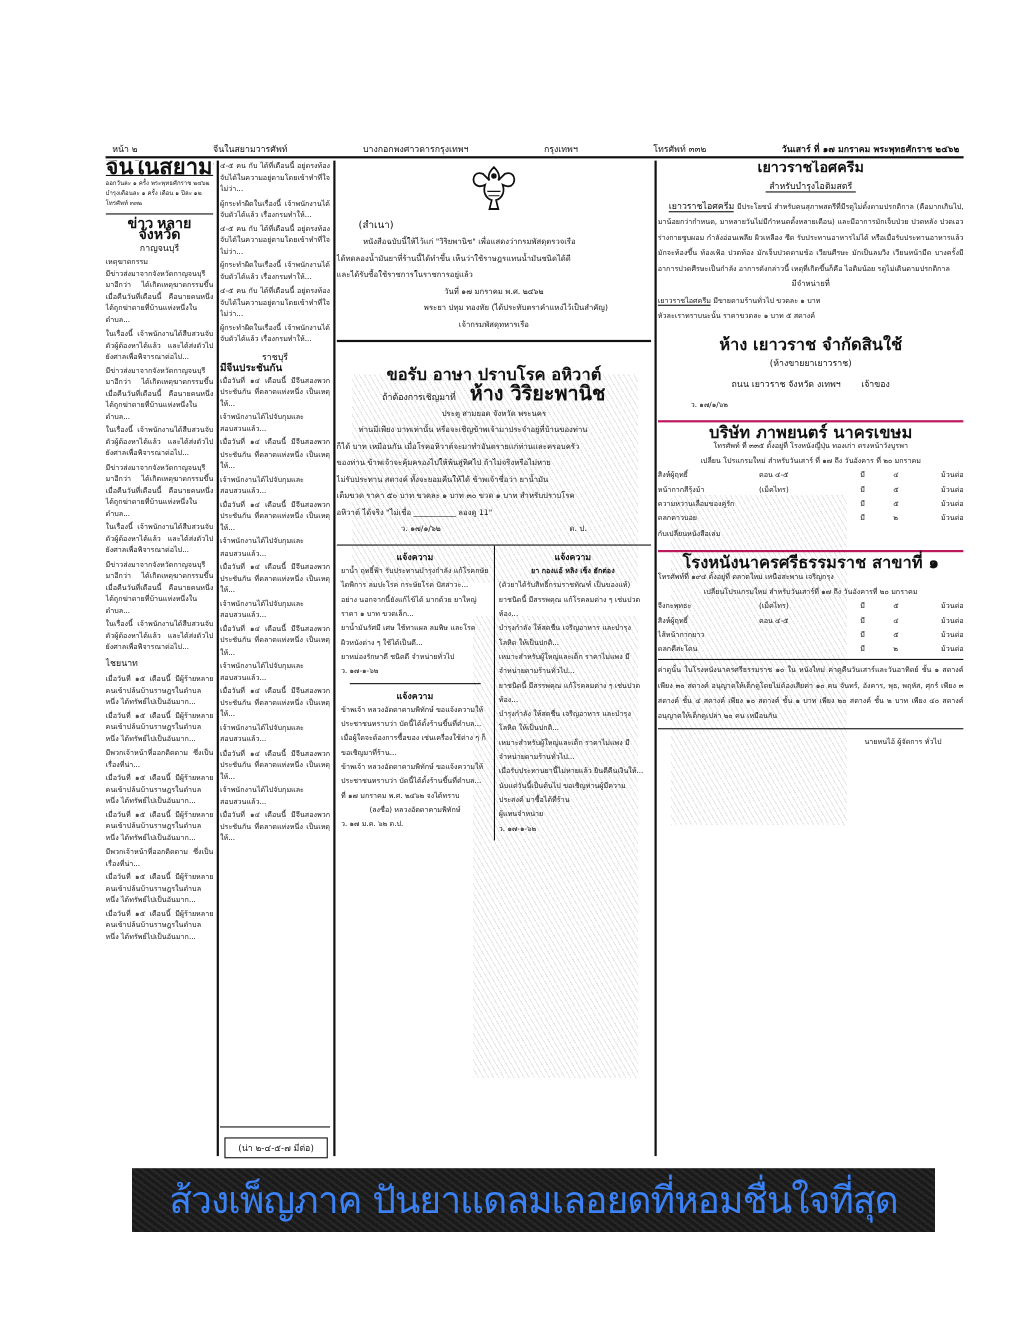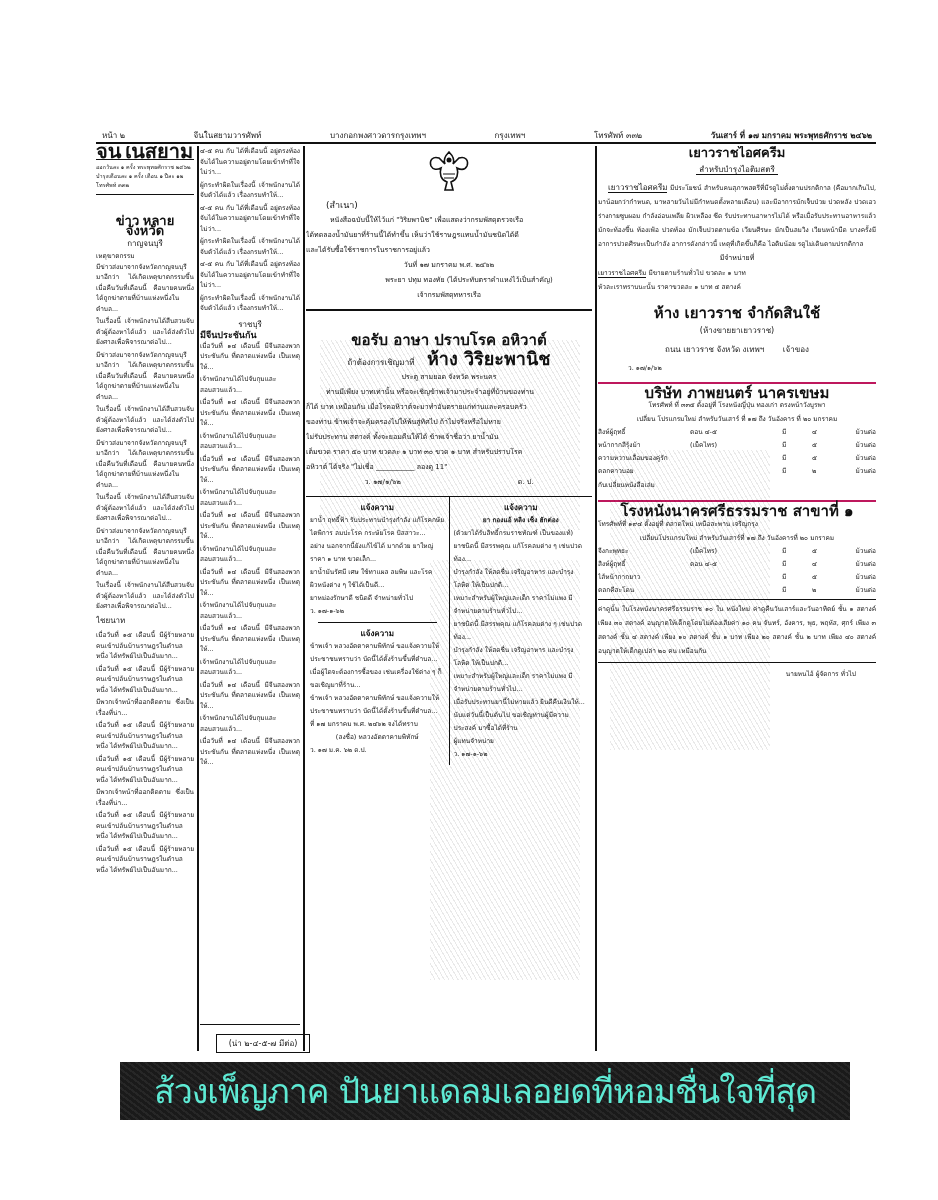--- a/index.html
+++ b/index.html
@@ -10,21 +10,21 @@
   .masthead-bar span { white-space: nowrap; }
   .col { position: absolute; top: 146px; font-size: 6.5px; line-height: 10.5px; overflow: hidden; }
   .col p { margin: 0 0 2px 0; text-align: justify; }
   .vrule { position: absolute; width: 1.5px; background: #111; }
   .c1 { left: 96px; width: 98px; height: 905px; }
   .c2 { left: 200px; width: 100px; height: 905px; }
   .c3 { left: 306px; width: 286px; height: 905px; }
   .c4 { left: 598px; width: 278px; height: 905px; }
   .paper-title { font-size: 20px; font-family: "DejaVu Serif", serif; font-weight: bold; border-bottom: 1px solid #111; padding-bottom: 2px; white-space: nowrap; }
   .small-info { font-size: 5.5px; line-height: 9px; }
-  .sec-head { font-size: 13px; font-weight: bold; text-align: center; font-family: Liberation Sans, sans-serif; margin: 4px 0 2px 0; border-top: 1px solid #111; padding-top: 21px; }
+  .sec-head { font-size: 13px; font-weight: bold; text-align: center; font-family: Liberation Serif, serif; margin: 4px 0 2px 0; border-top: 1px solid #111; padding-top: 3px; }
   .sub-head { font-size: 8px; text-align: center; margin: 2px 0; }
   .garuda { width: 48px; height: 46px; margin: 2px auto 4px auto; }
   .decree { font-size: 7px; line-height: 15px; }
   .decree .center { text-align: center; }
   .ad-box { border-top: 2px solid #111; margin-top: 6px; padding-top: 18px; font-size: 7px; line-height: 15px; }
   .ad-title { text-align: center; font-size: 15px; font-weight: bold; font-family: "DejaVu Serif", serif; line-height: 22px; }
   .ad-line2 { text-align: center; font-size: 8px; }
   .ad-line2 b { font-size: 18px; font-family: "DejaVu Serif", serif; margin-left: 10px; }
   .notice-grid { display: flex; border-top: 1.5px solid #111; margin-top: 6px; }
   .notice-col { flex: 1; padding: 4px 4px; font-size: 6.5px; line-height: 13px; }
@@ -36,27 +36,27 @@
   .r-text { font-size: 6.5px; line-height: 14px; text-align: justify; }
   .u { border-bottom: 1px solid #111; }
   .store-title { font-size: 15px; font-weight: bold; text-align: center; font-family: "DejaVu Serif", serif; margin: 14px 0 8px 0; }
   .store-sub { text-align: center; font-size: 8px; margin: 8px 0; }
   .cinema-title { font-size: 15px; font-weight: bold; text-align: center; font-family: "DejaVu Serif", serif; border-top: 2px solid #be185d; padding-top: 4px; margin-top: 8px; }
   .film-row { display: flex; font-size: 6.5px; line-height: 13px; }
   .film-row .fn { flex: 1; }
   .film-row .fm { width: 30px; }
   .film-row .fr { width: 34px; text-align: right; }
   .banner { position: absolute; left: 120px; top: 1062px; width: 730px; height: 58px;
-            background: #1a1a1a; color: #5eead4; display: flex; align-items: center; justify-content: center;
+            background: #1a1a1a; color: #3b82f6; display: flex; align-items: center; justify-content: center;
             font-size: 34px; font-family: "DejaVu Sans", sans-serif; letter-spacing: -1px; overflow: hidden; white-space: nowrap; }
   .banner::after { content: ""; position: absolute; inset: 0;
        background: repeating-linear-gradient(37deg, rgba(255,255,255,0.06) 0 2px, transparent 2px 5px); }
   .speckle { position: absolute; pointer-events: none; opacity: 0.35;
        background: repeating-linear-gradient(60deg, rgba(0,0,0,0.25) 0 1px, transparent 1px 4px); }
-  .cite-box { border: 1px solid #111; text-align: center; font-size: 8px; padding: 2px 0; margin-top: 4px; margin-left: 12px; }
+  .cite-box { border: 1px solid #111; text-align: center; font-size: 8px; padding: 2px 0; margin-top: 4px; }
 </style>
 </head>
 <body>
 
 <div class="masthead-bar">
   <span style="margin-left:6px">หน้า ๒</span>
   <span>จีนในสยามวารศัพท์</span>
   <span>บางกอกพงศาวดารกรุงเทพฯ</span>
   <span>กรุงเทพฯ</span>
   <span>โทรศัพท์ ๓๓๒</span>

